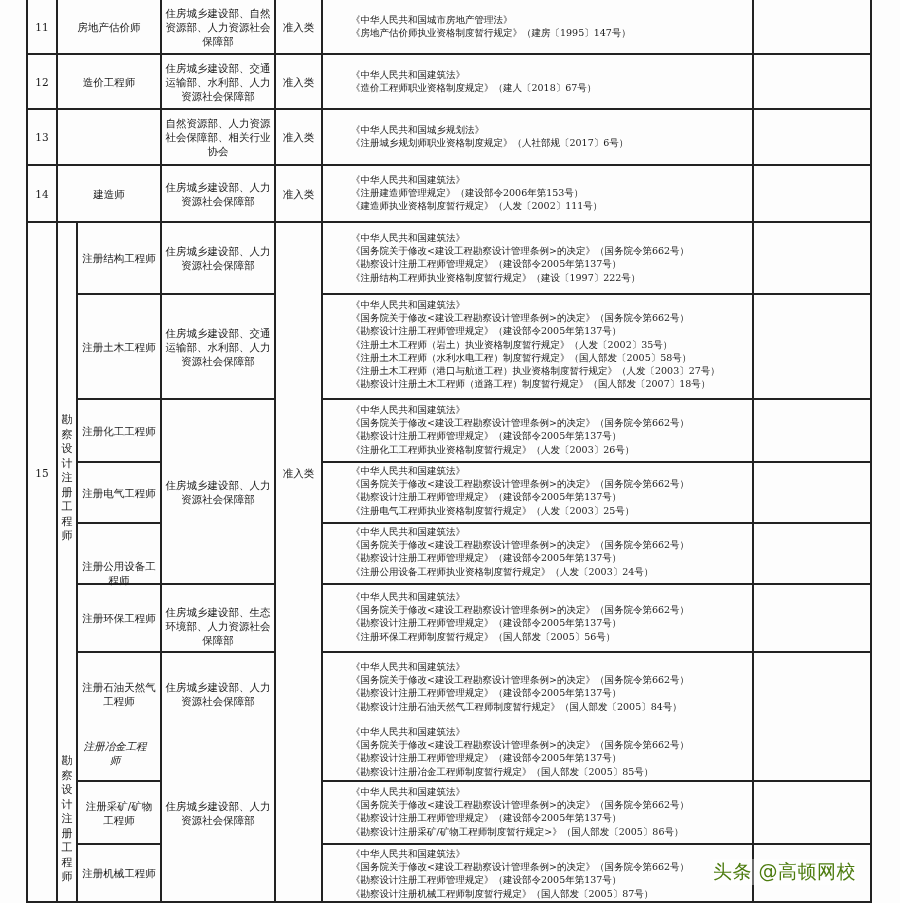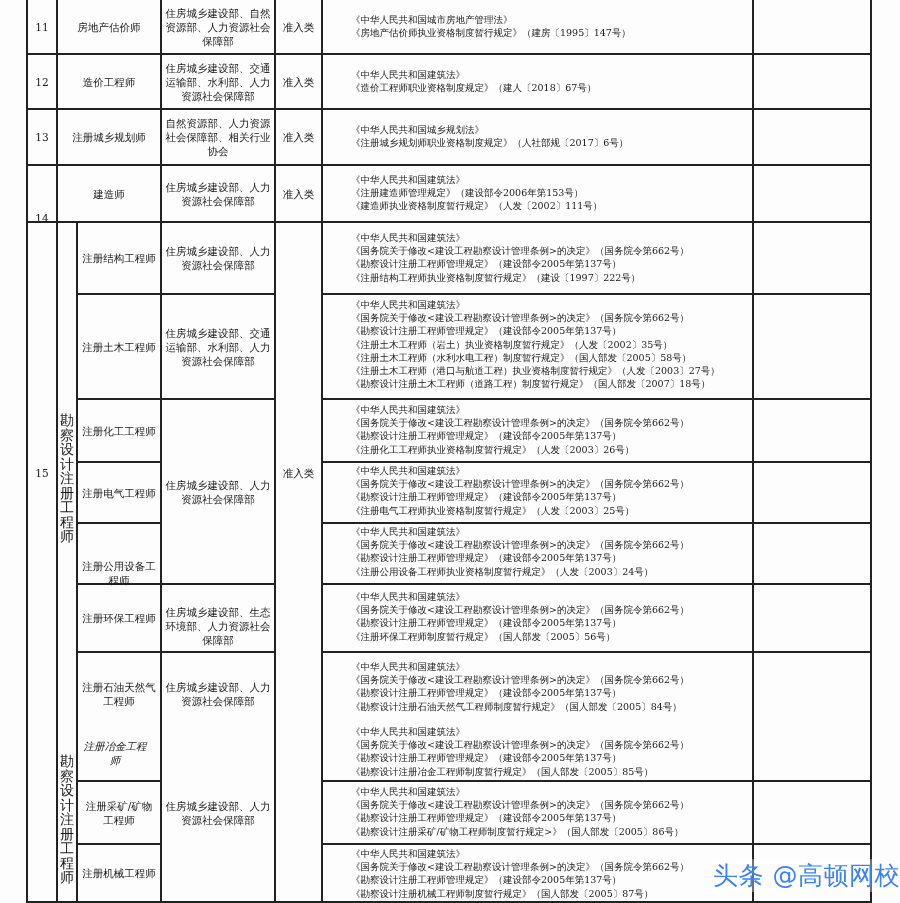--- a/index.html
+++ b/index.html
@@ -6,23 +6,23 @@
   body { width:900px; height:903px; position:relative; overflow:hidden;
          font-family: "DejaVu Serif", "Liberation Serif", serif; color:#1a1a1a; }
   .page { position:absolute; left:0; top:0; width:900px; height:903px; background:#fdfdfd; }
   .hl { position:absolute; height:2px; background:#222; }
   .vl { position:absolute; width:2px; background:#222; }
   .cell { position:absolute; display:flex; align-items:center; justify-content:center;
           text-align:center; font-size:10.5px; line-height:14px; box-sizing:border-box; padding:0 3px; }
   .law { position:absolute; left:327px; width:420px; font-size:9.5px; line-height:13.2px;
          text-align:left; white-space:nowrap;margin-left:24px; }
   .law div { white-space:nowrap; }
-  .vert { position:absolute; width:16px; font-size:14px; line-height:14.5px; text-align:center; }
+  .vert { position:absolute; width:16px; font-size:11px; line-height:14.5px; text-align:center; }
   .watermark { position:absolute; left:713px; top:859px; font-family:"DejaVu Sans", "Liberation Sans", sans-serif;
-               font-size:25px; color:#3b82f6; background:rgba(255,255,255,0.35); letter-spacing:0.5px; }
+               font-size:19px; color:#4d7c0f; background:rgba(255,255,255,0.35); letter-spacing:0.5px; }
 </style>
 </head>
 <body>
 
 <div class="page">
 
   <div class="vl" style="left:26px; top:0; height:903px;"></div>
   <div class="vl" style="left:56px; top:0; height:903px;"></div>
   <div class="vl" style="left:76px; top:222px; height:681px;"></div>
   <div class="vl" style="left:160px; top:0; height:903px;"></div>
@@ -67,29 +67,28 @@
   <div class="cell" style="left:28px; top:55px; width:28px; height:53px;">12</div>
   <div class="cell" style="left:58px; top:55px; width:102px; height:53px;">造价工程师</div>
   <div class="cell" style="left:162px; top:55px; width:112px; height:53px;">住房城乡建设部、交通运输部、水利部、人力资源社会保障部</div>
   <div class="cell" style="left:276px; top:55px; width:45px; height:53px;">准入类</div>
   <div class="law" style="top:68px;">
     <div>《中华人民共和国建筑法》</div>
     <div>《造价工程师职业资格制度规定》（建人〔2018〕67号）</div>
   </div>
 
   <div class="cell" style="left:28px; top:110px; width:28px; height:54px;">13</div>
-  <div class="cell" style="left:58px; top:110px; width:102px; height:54px;">注册城乡规划师</div>
   <div class="cell" style="left:162px; top:110px; width:112px; height:54px;">自然资源部、人力资源社会保障部、相关行业协会</div>
   <div class="cell" style="left:276px; top:110px; width:45px; height:54px;">准入类</div>
   <div class="law" style="top:123px;">
     <div>《中华人民共和国城乡规划法》</div>
     <div>《注册城乡规划师职业资格制度规定》（人社部规〔2017〕6号）</div>
   </div>
 
-  <div class="cell" style="left:28px; top:166px; width:28px; height:55px;margin-top:24px;">14</div>
+  <div class="cell" style="left:28px; top:166px; width:28px; height:55px;">14</div>
   <div class="cell" style="left:58px; top:166px; width:102px; height:55px;">建造师</div>
   <div class="cell" style="left:162px; top:166px; width:112px; height:55px;">住房城乡建设部、人力资源社会保障部</div>
   <div class="cell" style="left:276px; top:166px; width:45px; height:55px;">准入类</div>
   <div class="law" style="top:173px;">
     <div>《中华人民共和国建筑法》</div>
     <div>《注册建造师管理规定》（建设部令2006年第153号）</div>
     <div>《建造师执业资格制度暂行规定》（人发〔2002〕111号）</div>
   </div>
 
   <div class="cell" style="left:28px; top:223px; width:28px; height:500px;">15</div>

